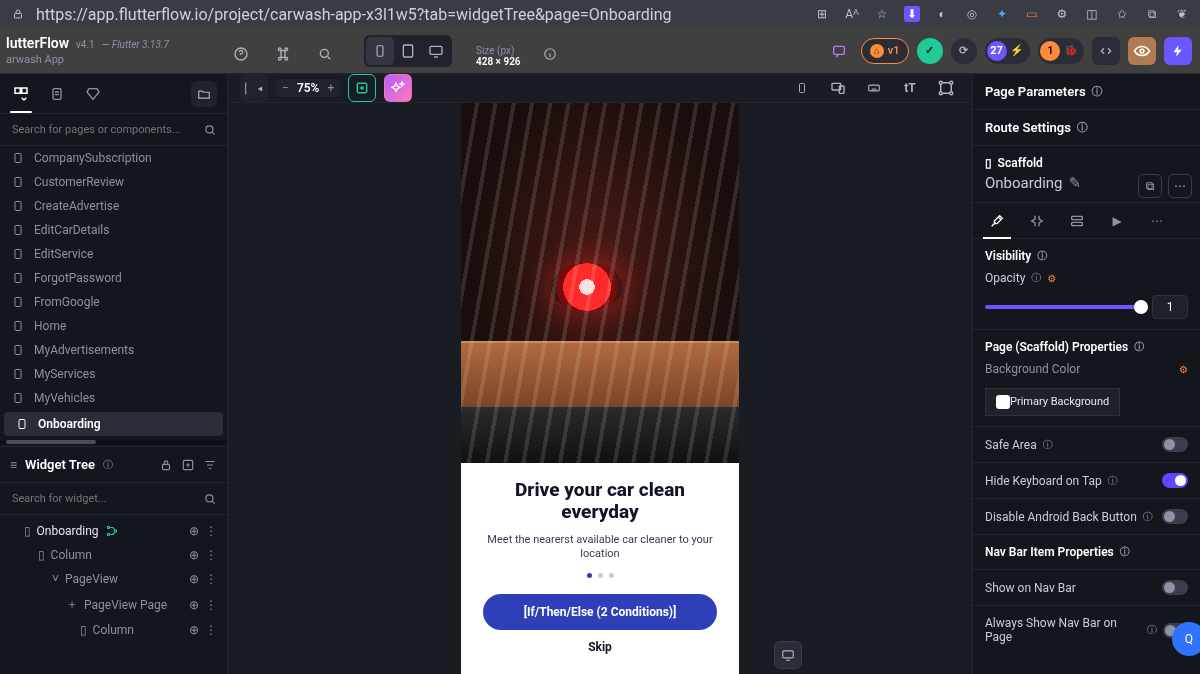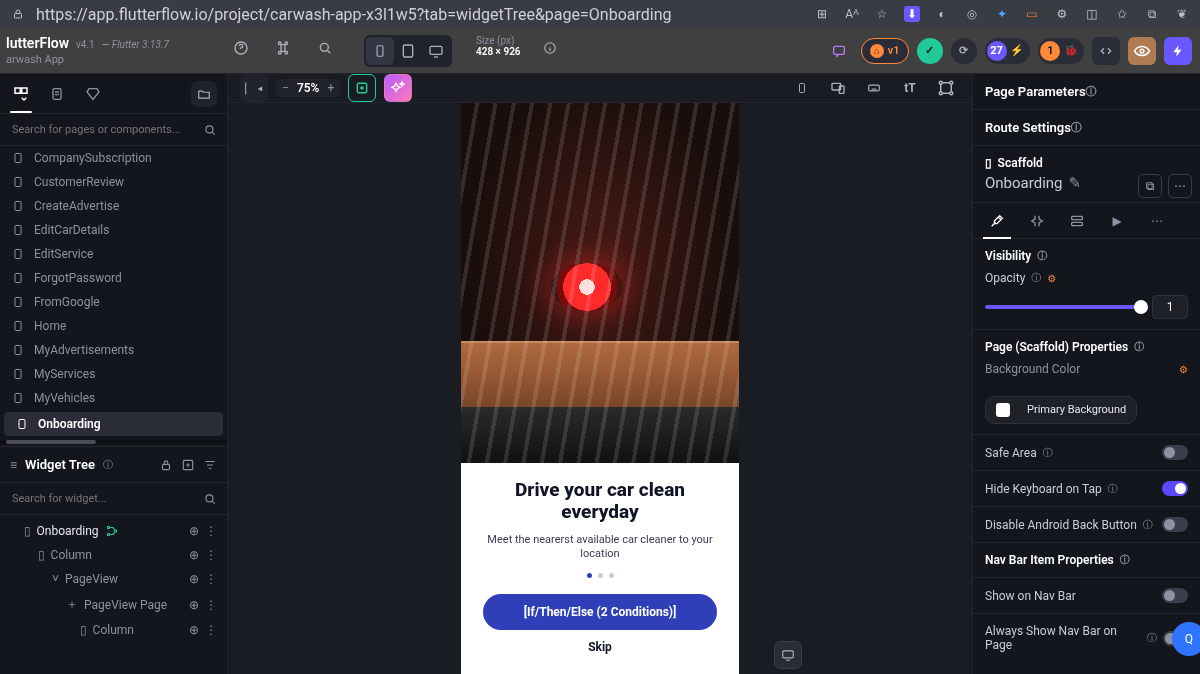--- a/index.html
+++ b/index.html
@@ -24,21 +24,21 @@
   .addr{color:#cfd1d8;font-size:16px;white-space:nowrap;}
   .chrome .icons{margin-left:auto;display:flex;gap:14px;}
   .cicon{width:16px;height:16px;display:flex;align-items:center;justify-content:center;color:#bfc2cc;border-radius:3px;}
 
   
   .apphead{height:46px;background:#404040;display:flex;align-items:center;border-bottom:1px solid #24262f;}
   .brand{padding-left:6px;width:228px;}
   .brand .t{color:#fff;font-size:14px;font-weight:600;}
   .brand .v{color:var(--muted);font-size:10px;margin-left:4px;}
   .brand .sub{color:var(--muted);font-size:11px;margin-top:2px;}
-  .headtools{display:flex;align-items:flex-start;gap:16px;}
+  .headtools{display:flex;align-items:flex-end;gap:16px;}
   .hbtn{width:26px;height:26px;display:flex;align-items:center;justify-content:center;color:#aeb1bd;border-radius:5px;}
   .device-group{display:flex;background:#20222c;border-radius:6px;padding:2px;margin-left:10px;}
   .device-group .hbtn{width:28px;height:28px;}
   .device-group .sel{background:#343743;}
   .dim{margin-left:8px;color:var(--muted);font-size:10px;line-height:11px;}
   .dim .l{display:block;}
   .headright{margin-left:auto;display:flex;align-items:center;gap:8px;padding-right:8px;}
   .chip{height:26px;border-radius:13px;display:flex;align-items:center;padding:0 8px;font-size:11px;font-weight:600;gap:4px;}
   .circle{width:26px;height:26px;border-radius:50%;display:flex;align-items:center;justify-content:center;font-size:11px;font-weight:700;}
   .sq{width:28px;height:28px;border-radius:6px;display:flex;align-items:center;justify-content:center;}
@@ -105,39 +105,39 @@
   .dots{display:flex;justify-content:center;gap:6px;margin-bottom:16px;}
   .dot{width:5px;height:5px;border-radius:50%;background:#c7cbe0;}
   .dot.on{background:#2e3fb8;}
   .cta{background:var(--blue);color:#fff;font-weight:700;font-size:12px;padding:11px 0;border-radius:22px;margin:0 4px 10px;}
   .skip{color:#101426;font-weight:700;font-size:12px;}
 
   .fabdev{position:absolute;right:170px;bottom:16px;width:28px;height:28px;background:#2a2d38;border:1px solid #3a3e4c;border-radius:6px;display:flex;align-items:center;justify-content:center;color:#aeb1bd;}
 
   
   .right{width:228px;background:#14161e;border-left:1px solid #24262f;position:relative;}
-  .rh{padding:10px 12px;border-bottom:1px solid #24262f;color:#fff;font-size:13px;font-weight:600;display:flex;align-items:center;}
+  .rh{padding:10px 12px;border-bottom:1px solid #24262f;color:#fff;font-size:13px;font-weight:600;display:flex;align-items:center;gap:6px;}
   .rh .i{color:#8c91a3;font-size:11px;}
   .scaff{padding:10px 12px;border-bottom:1px solid #24262f;}
   .scaff .s1{font-size:12px;color:#fff;font-weight:600;display:flex;align-items:center;gap:6px;}
   .scaff .s2{font-size:15px;color:#c9ccdb;margin-top:4px;display:flex;align-items:center;gap:6px;}
   .scaff .btns{position:absolute;right:8px;top:100px;display:flex;gap:6px;}
   .scaff .btns .b{width:24px;height:24px;border:1px solid #3a3e4c;border-radius:5px;display:flex;align-items:center;justify-content:center;color:#aeb1bd;}
   .rtabs{display:flex;border-bottom:1px solid #24262f;padding:0 12px;gap:16px;height:36px;align-items:center;}
   .rtab{width:24px;height:24px;display:flex;align-items:center;justify-content:center;color:#8c91a3;position:relative;}
   .rtab.sel{color:#fff;}
   .rtab.sel::after{content:"";position:absolute;bottom:-6px;left:-2px;right:-2px;height:2px;background:#fff;}
   .sect{padding:10px 12px;border-bottom:1px solid #24262f;font-size:12px;}
   .sect .title{color:#fff;font-weight:600;display:flex;align-items:center;gap:6px;}
   .sect .row{display:flex;align-items:center;margin-top:8px;color:#c9ccdb;gap:6px;}
   .slider{margin-top:10px;display:flex;align-items:center;gap:10px;}
   .track{flex:1;height:4px;background:var(--purple);border-radius:2px;position:relative;}
   .knob{position:absolute;right:-6px;top:-5px;width:14px;height:14px;border-radius:50%;background:#fff;}
   .valbox{width:36px;height:24px;background:#1f2129;border:1px solid #2e313c;border-radius:4px;display:flex;align-items:center;justify-content:center;color:#fff;}
-  .swatch{display:inline-flex;align-items:center;gap:17px;background:#1f2129;border:1px solid #2e313c;border-radius:10px;padding:6px 10px;margin-top:20px;}
+  .swatch{display:inline-flex;align-items:center;gap:0;background:#1f2129;border:1px solid #2e313c;border-radius:0;padding:6px 10px;margin-top:12px;}
   .swatch .c{width:14px;height:14px;background:#fff;border-radius:3px;}
   .toggle{margin-left:auto;width:26px;height:15px;background:#3a3e4c;border-radius:8px;position:relative;}
   .toggle::after{content:"";position:absolute;width:11px;height:11px;background:#8c91a3;border-radius:50%;left:2px;top:2px;}
   .toggle.on{background:#5b49ff;}
   .toggle.on::after{left:13px;background:#fff;}
   .proprow{display:flex;align-items:center;padding:10px 12px;border-bottom:1px solid #24262f;color:#c9ccdb;font-size:12px;gap:6px;}
   .fabhelp{position:absolute;right:-6px;bottom:18px;width:34px;height:34px;border-radius:50%;background:#2f74ff;display:flex;align-items:center;justify-content:center;color:#fff;} 
   .mut{color:#8c91a3}
 </style>
 </head>

